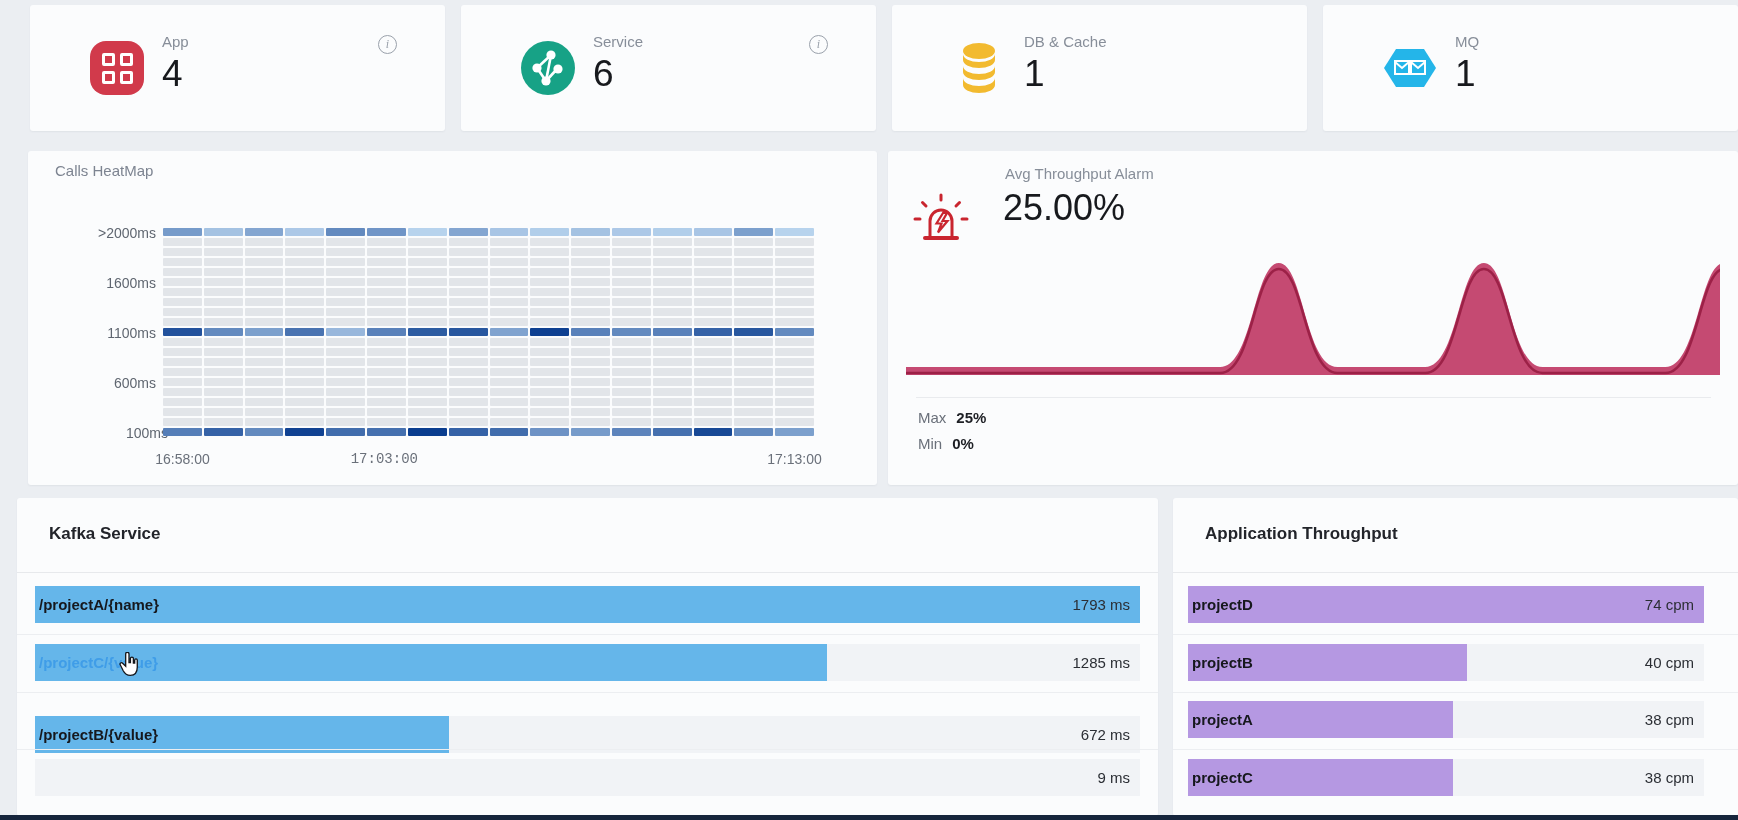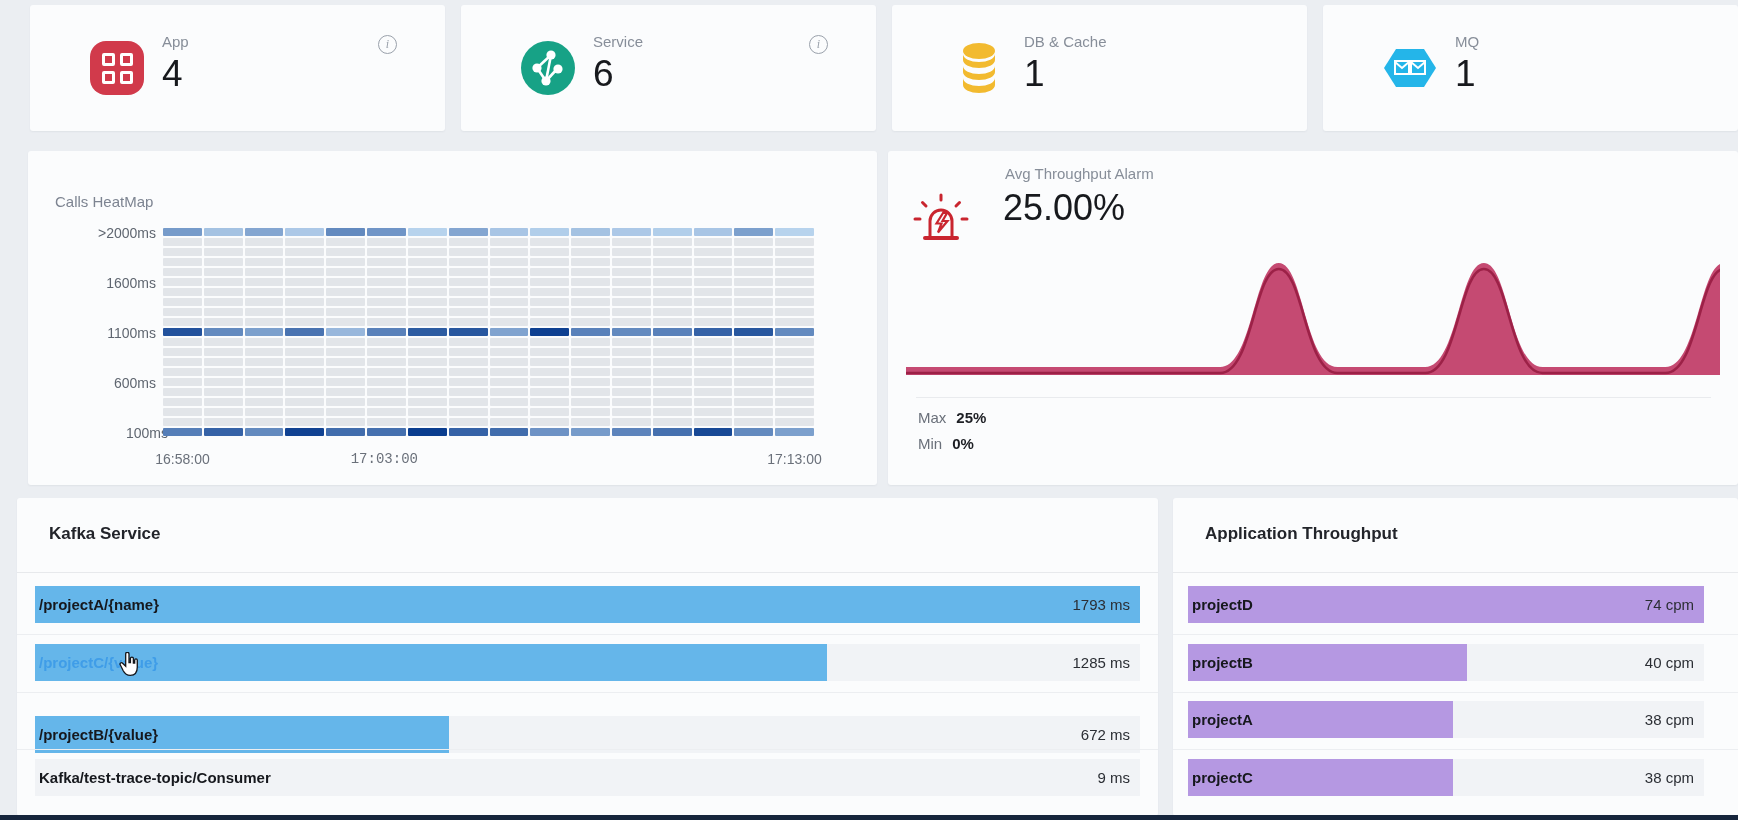--- a/index.html
+++ b/index.html
@@ -17,21 +17,21 @@
   .card .icon-wrap { position:absolute; left:60px; top:36px; width:54px; height:54px; }
   .card .c-label { position:absolute; left:132px; top:28px; font-size:15px; color:#878e99; }
   .card .c-value { position:absolute; left:132px; top:48px; font-size:37px; color:#17191d; }
   .info-badge { position:absolute; right:48px; top:30px; width:19px; height:19px;
                 border:1.5px solid #9aa1ab; border-radius:50%; color:#9aa1ab;
                 font-size:12px; line-height:16px; text-align:center; font-family:"Liberation Serif",serif;
                 font-style:italic; cursor:pointer; }
 
   
   #heat-panel { left:28px; top:151px; width:849px; height:334px; }
-  .panel-title-gray { position:absolute; left:27px; top:11px; font-size:15px; color:#7d8491;margin-top:31px; }
+  .panel-title-gray { position:absolute; left:27px; top:11px; font-size:15px; color:#7d8491; }
   #heat-grid { position:absolute; left:135px; top:77px; width:651px; height:208px;
                display:grid; grid-template-columns:repeat(16,1fr);
                grid-template-rows:repeat(21,8px); gap:2px; }
   .hm-cell { border-radius:1px; }
   .hm-ylabel { position:absolute; width:108px; text-align:right; font-size:14px; color:#5f6670; }
   .hm-xlabel { position:absolute; top:300px; transform:translateX(-50%); font-size:14px; color:#6a707a; }
 
   
   #alarm-panel { left:888px; top:151px; width:850px; height:334px; }
   #alarm-icon { position:absolute; left:25px; top:40px; width:56px; height:56px; }
@@ -521,21 +521,20 @@
         <div class="bar-label hovered">/projectC/{value}</div>
         <div class="bar-value">1285 ms</div>
       </div>
       <div class="bar-row" style="left: 18px; top: 218px; width: 1105px;">
         <div class="bar-fill blue" style="width:414px"></div>
         <div class="bar-label">/projectB/{value}</div>
         <div class="bar-value">672 ms</div>
       </div>
       <div class="bar-row" style="left: 18px; top: 260.8px; width: 1105px;">
         <div class="bar-fill blue" style="width:0px"></div>
-        <div class="bar-label">Kafka/test-trace-topic/Consumer</div>
         <div class="bar-value">9 ms</div>
       </div>
     </div>
   <svg id="cursor" viewBox="0 0 20 22">
     <path d="M7.2 1.6 a1.4 1.4 0 0 1 2.8 0 V9 h1.2 V5.6 a1.25 1.25 0 0 1 2.5 0 V9.4 h1.1 V7 a1.1 1.1 0 0 1 2.2 0 V13 c0 4.2-2.3 6.8-5.9 6.8 c-3 0-4.6-1.2-6-3.9 L2.6 10.8 c-.7-1.2 1-2.5 2-1.3 L7.2 12 Z" fill="#ffffff" stroke="#14161a" stroke-width="1.1"></path>
   </svg>
 <div class="row-sep" style="top: 136px;"></div>
     <div class="row-sep" style="top: 193.6px;"></div>
     <div class="row-sep" style="top: 251.2px;"></div>
   </div>

